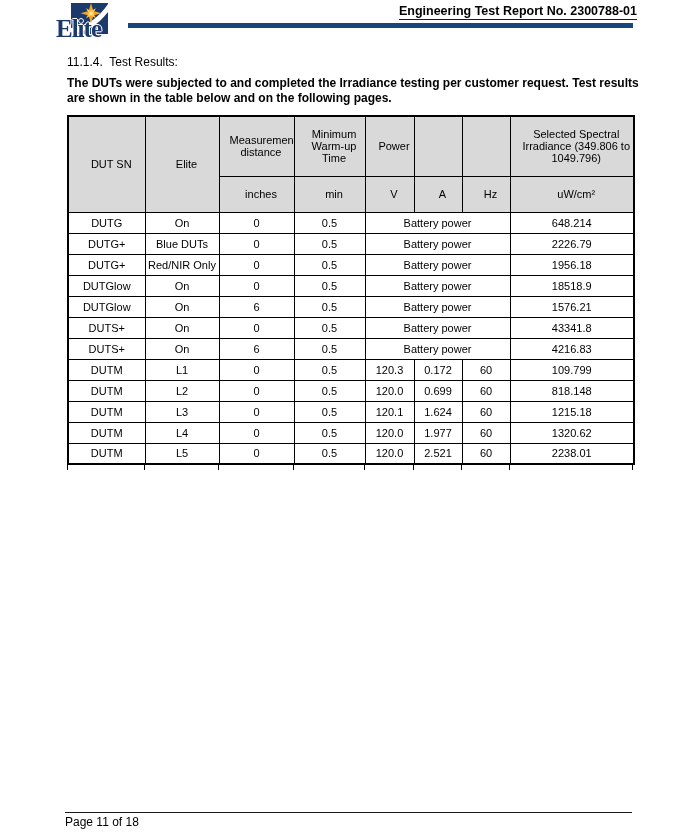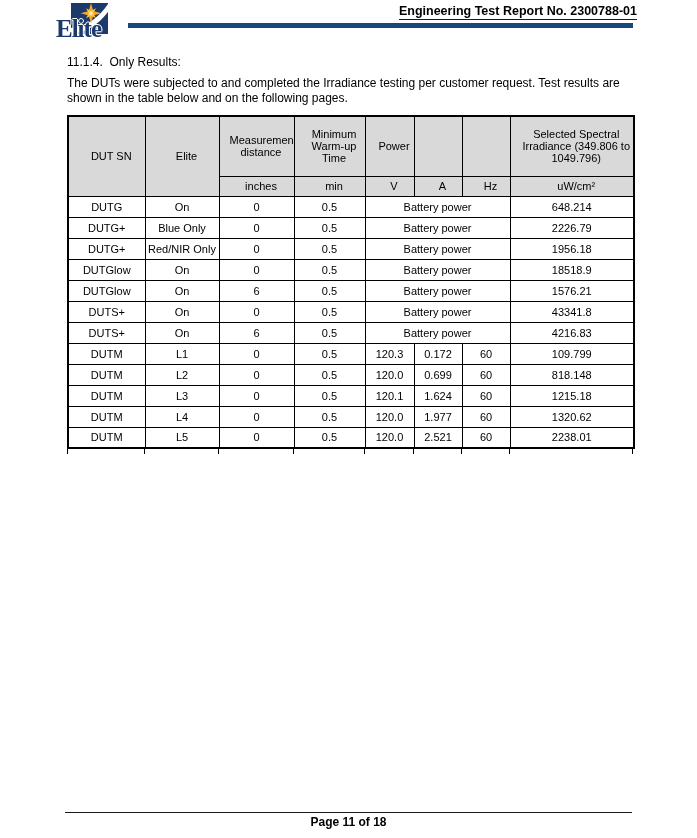--- a/index.html
+++ b/index.html
@@ -42,51 +42,51 @@
     background: var(--accent);
   }
 
   
   .section-heading {
     position: absolute; left: 67px; top: 55px;
     font-size: 12px; white-space: pre;
   }
   .intro-paragraph {
     position: absolute; left: 67px; top: 76px;
-    width: 578px; font-size: 12px; line-height: 15px;
+    width: 578px; font-size: 12px; line-height: 15px; font-weight: bold;
   }
 
   
   .results-table-wrap { position: absolute; left: 67px; top: 115px; }
   table.results {
     border-collapse: collapse; table-layout: fixed;
     width: 566px;
     border: 2px solid #000;
   }
   table.results th, table.results td {
     border: 1px solid #000;
     font-size: 11px; font-weight: normal;
     text-align: center; vertical-align: middle;
     padding: 0 1px; overflow: hidden;
   }
   table.results thead th { background: var(--header-gray); padding-left: 10px; }
   tr.hdr-main { height: 60px; }
-  tr.hdr-units { height: 20px; }
+  tr.hdr-units { height: 36px; }
   table.results tbody tr { height: 21px; }
   .stubs { position: relative; width: 566px; height: 5px; }
   .stubs i { position: absolute; top: 0; width: 1px; height: 5px; background: #000; }
 
   
   .footer-rule {
     position: absolute; left: 65px; top: 812px;
     width: 567px; height: 1px; background: #1a1a1a;
   }
   .page-label {
     position: absolute; top: 815px; left: 65px; width: 567px;
-    font-size: 12px; text-align: center; font-weight: bold;
+    font-size: 12px; text-align: left;
   }
 </style>
 </head>
 <body>
 
 <div class="logo">
   <svg width="112" height="46" viewBox="0 0 112 46">
     <rect x="15" y="2" width="37" height="31" fill="#1B3A6B"></rect>
     <path d="M15 33 L15 27 C 32 25 43 16 52 3 L52 11 C 42 24 30 31 15 33 Z" fill="#ffffff"></path>
     <g>
@@ -94,21 +94,21 @@
       <path d="M35 5.3 L36.6 10.7 L42 12.3 L36.6 13.9 L35 19.3 L33.4 13.9 L28 12.3 L33.4 10.7 Z" fill="#FFC84A" transform="rotate(45 35 12.3)"></path>
       <circle cx="35" cy="12.3" r="1.6" fill="#FFEBB0"></circle>
     </g>
   </svg>
   <span class="logo-text">Elite</span>
 </div>
 
 <div class="report-title">Engineering Test Report No. 2300788-01</div>
 <div class="header-rule"></div>
 
-<div class="section-heading">11.1.4.  Only Results:</div>
+<div class="section-heading">11.1.4.  Test Results:</div>
 <div class="intro-paragraph">The DUTs were subjected to and completed the Irradiance testing per customer request. Test results are shown in the table below and on the following pages.</div>
 
 <div class="results-table-wrap">
   <table class="results">
     <colgroup>
       <col style="width:77px">
         <col style="width:74px">
         <col style="width:75px">
         <col style="width:71px">
       <col style="width:49px">
@@ -140,21 +140,21 @@
         <tr>
           <td>DUTG</td>
           <td>On</td>
           <td>0</td>
           <td>0.5</td>
           <td colspan="3">Battery power</td>
           <td>648.214</td>
         </tr>
         <tr>
           <td>DUTG+</td>
-          <td>Blue Only</td>
+          <td>Blue DUTs</td>
           <td>0</td>
           <td>0.5</td>
           <td colspan="3">Battery power</td>
           <td>2226.79</td>
         </tr>
         <tr>
           <td>DUTG+</td>
           <td>Red/NIR Only</td>
           <td>0</td>
           <td>0.5</td>

